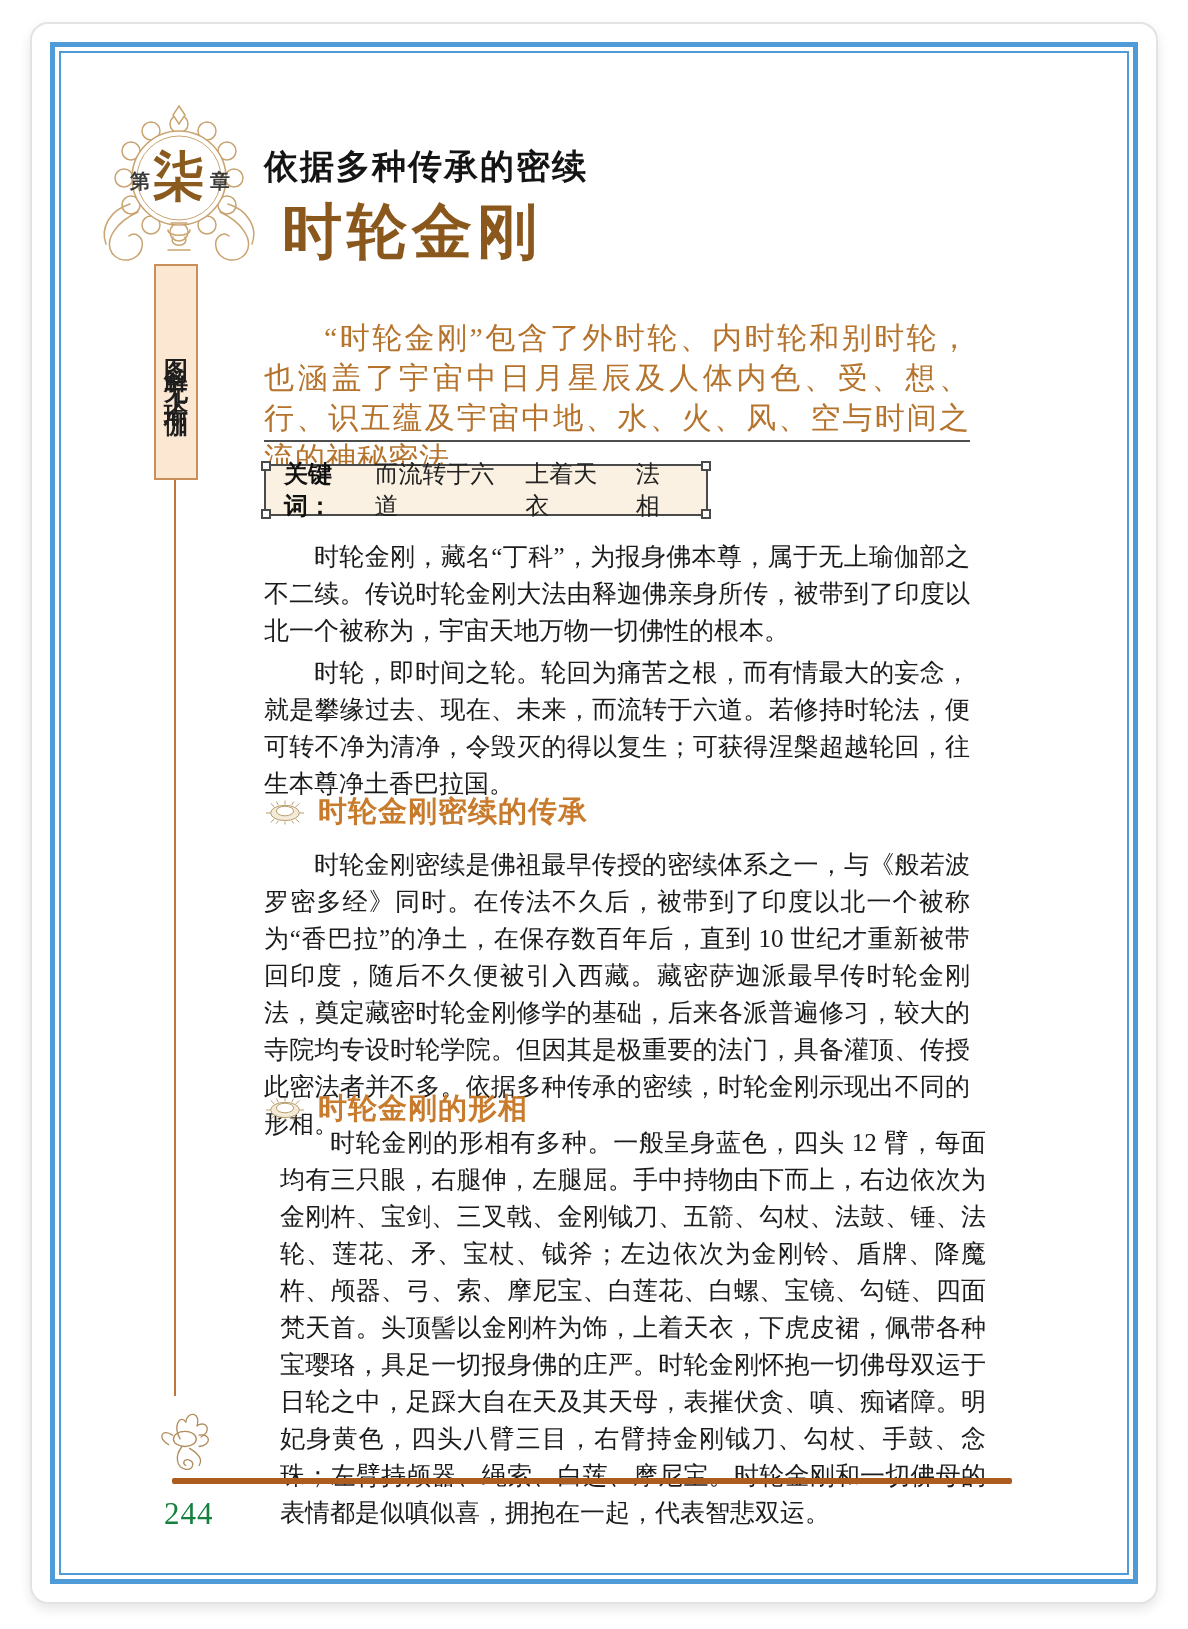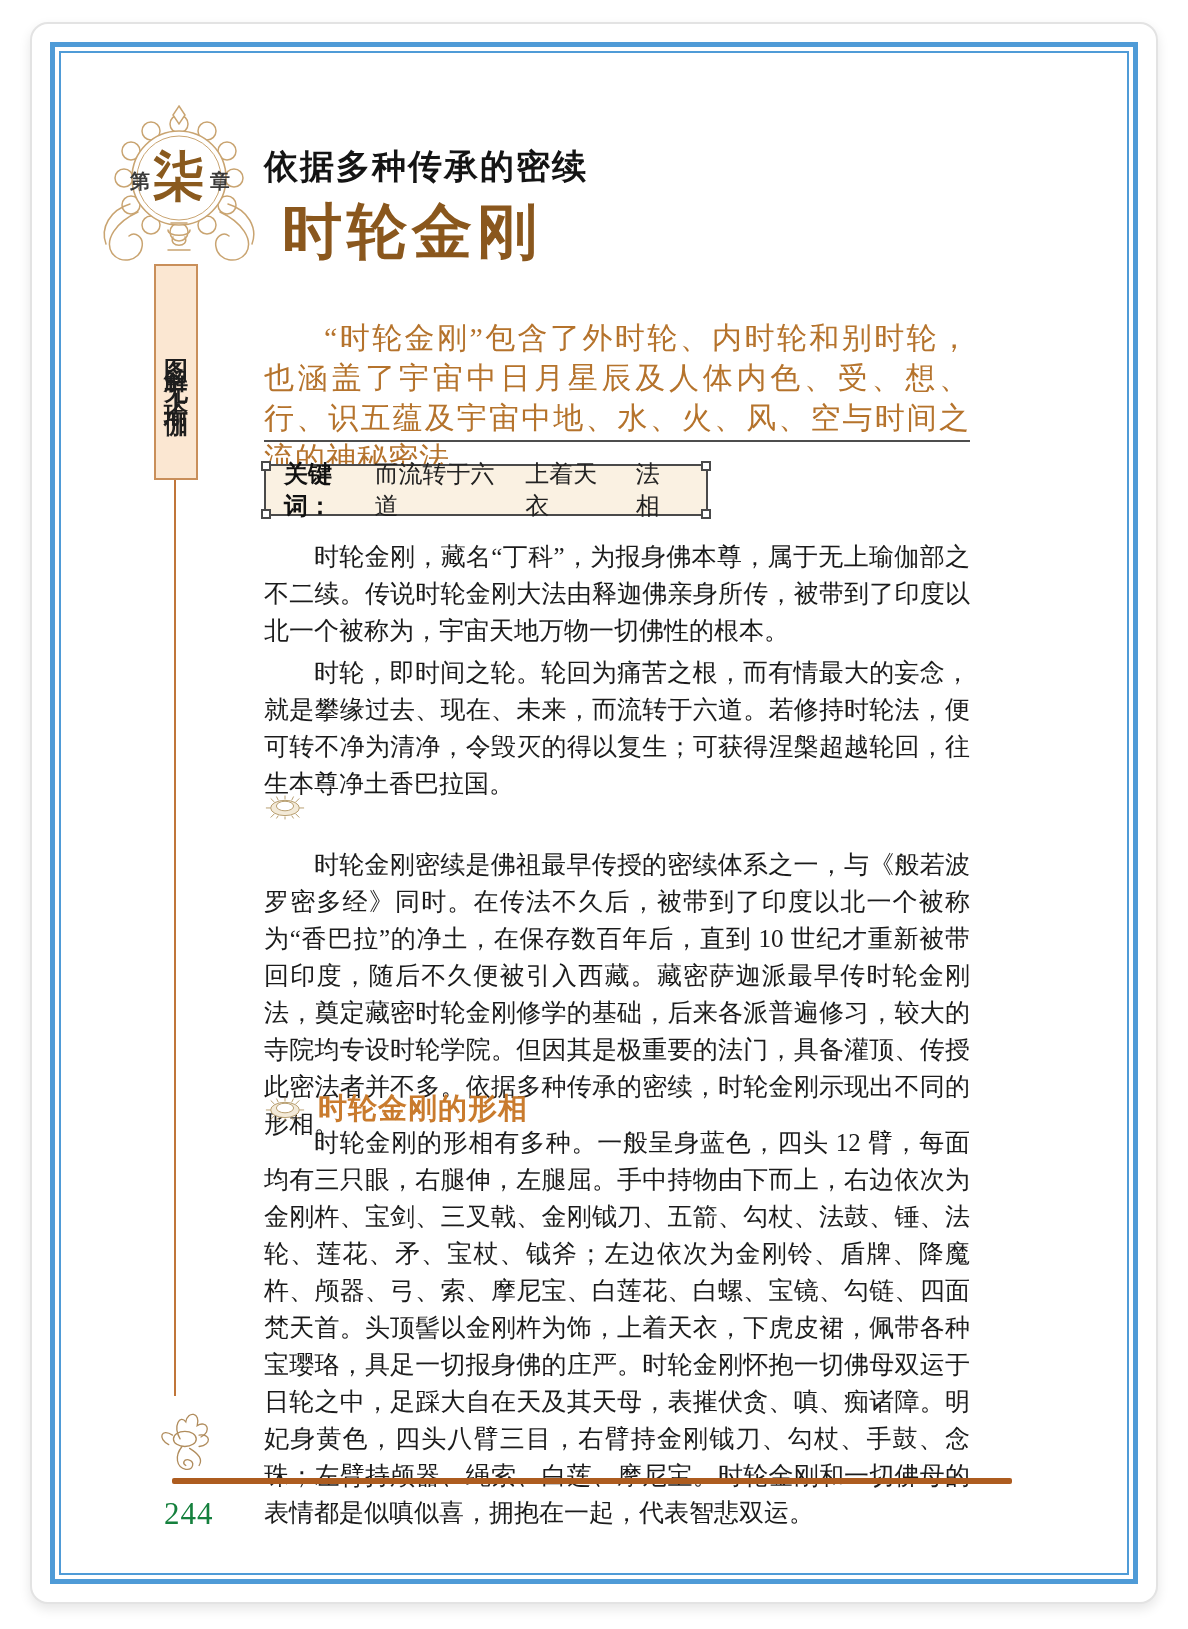--- a/index.html
+++ b/index.html
@@ -77,21 +77,21 @@
     text-align:justify; text-indent:2em;
   }
   .p1 { top:514px; } .p2 { top:630px; }
 
   .sec-head { display:flex; align-items:center; gap:12px; }
   .sec-head .sec-title {
     font-family:"Liberation Sans", sans-serif;
     font-size:29px; font-weight:bold; color:#c97b2d; letter-spacing:1px;
   }
   .h1 { top:768px; } .h2 { top:1058px;margin-top:7px; }
-  .s1p { top:822px; } .s2p { top:1100px; }
+  .s1p { top:822px; } .s2p { top:1100px;margin-left:16px; }
 
   .footer-rule { position:absolute; left:140px; top:1454px; width:840px; height:6px; background:#ad5c1f; border-radius:2px; }
   .page-num { position:absolute; left:132px; top:1472px; font-size:31px; color:#15803d; letter-spacing:1px; }
 </style>
 </head>
 <body>
 
 <div class="page-card">
   <div class="frame-outer"></div>
   <div class="frame-inner"></div>
@@ -166,20 +166,21 @@
     <div class="abs body-par p2">时轮，即时间之轮。轮回为痛苦之根，而有情最大的妄念，就是攀缘过去、现在、未来，而流转于六道。若修持时轮法，便可转不净为清净，令毁灭的得以复生；可获得涅槃超越轮回，往生本尊净土香巴拉国。</div>
 
     <div class="abs sec-head h1">
       <svg width="42" height="30" viewBox="0 0 44 30">
         <g stroke="#b49a6a" stroke-width="1" fill="none">
           <path d="M7,16 L2,16 M37,16 L42,16 M22,7 L22,3 M22,25 L22,28 M11,10 L7,6 M33,10 L37,6 M11,22 L7,26 M33,22 L37,26 M15,8 L13,4 M29,8 L31,4 M15,24 L13,27 M29,24 L31,27"></path>
           <ellipse cx="22" cy="16" rx="15" ry="8" fill="#f3ead8"></ellipse>
           <ellipse cx="22" cy="14" rx="9" ry="5" fill="#ffffff"></ellipse>
         </g>
       </svg>
+      <span class="sec-title">时轮金刚密续的传承</span>
     </div>
     <div class="abs body-par s1p">时轮金刚密续是佛祖最早传授的密续体系之一，与《般若波罗密多经》同时。在传法不久后，被带到了印度以北一个被称为“香巴拉”的净土，在保存数百年后，直到 10 世纪才重新被带回印度，随后不久便被引入西藏。藏密萨迦派最早传时轮金刚法，奠定藏密时轮金刚修学的基础，后来各派普遍修习，较大的寺院均专设时轮学院。但因其是极重要的法门，具备灌顶、传授此密法者并不多。依据多种传承的密续，时轮金刚示现出不同的形相。</div>
 
     <div class="abs sec-head h2">
       <svg width="42" height="30" viewBox="0 0 44 30">
         <g stroke="#b49a6a" stroke-width="1" fill="none">
           <path d="M7,16 L2,16 M37,16 L42,16 M22,7 L22,3 M22,25 L22,28 M11,10 L7,6 M33,10 L37,6 M11,22 L7,26 M33,22 L37,26 M15,8 L13,4 M29,8 L31,4 M15,24 L13,27 M29,24 L31,27"></path>
           <ellipse cx="22" cy="16" rx="15" ry="8" fill="#f3ead8"></ellipse>
           <ellipse cx="22" cy="14" rx="9" ry="5" fill="#ffffff"></ellipse>
         </g>

